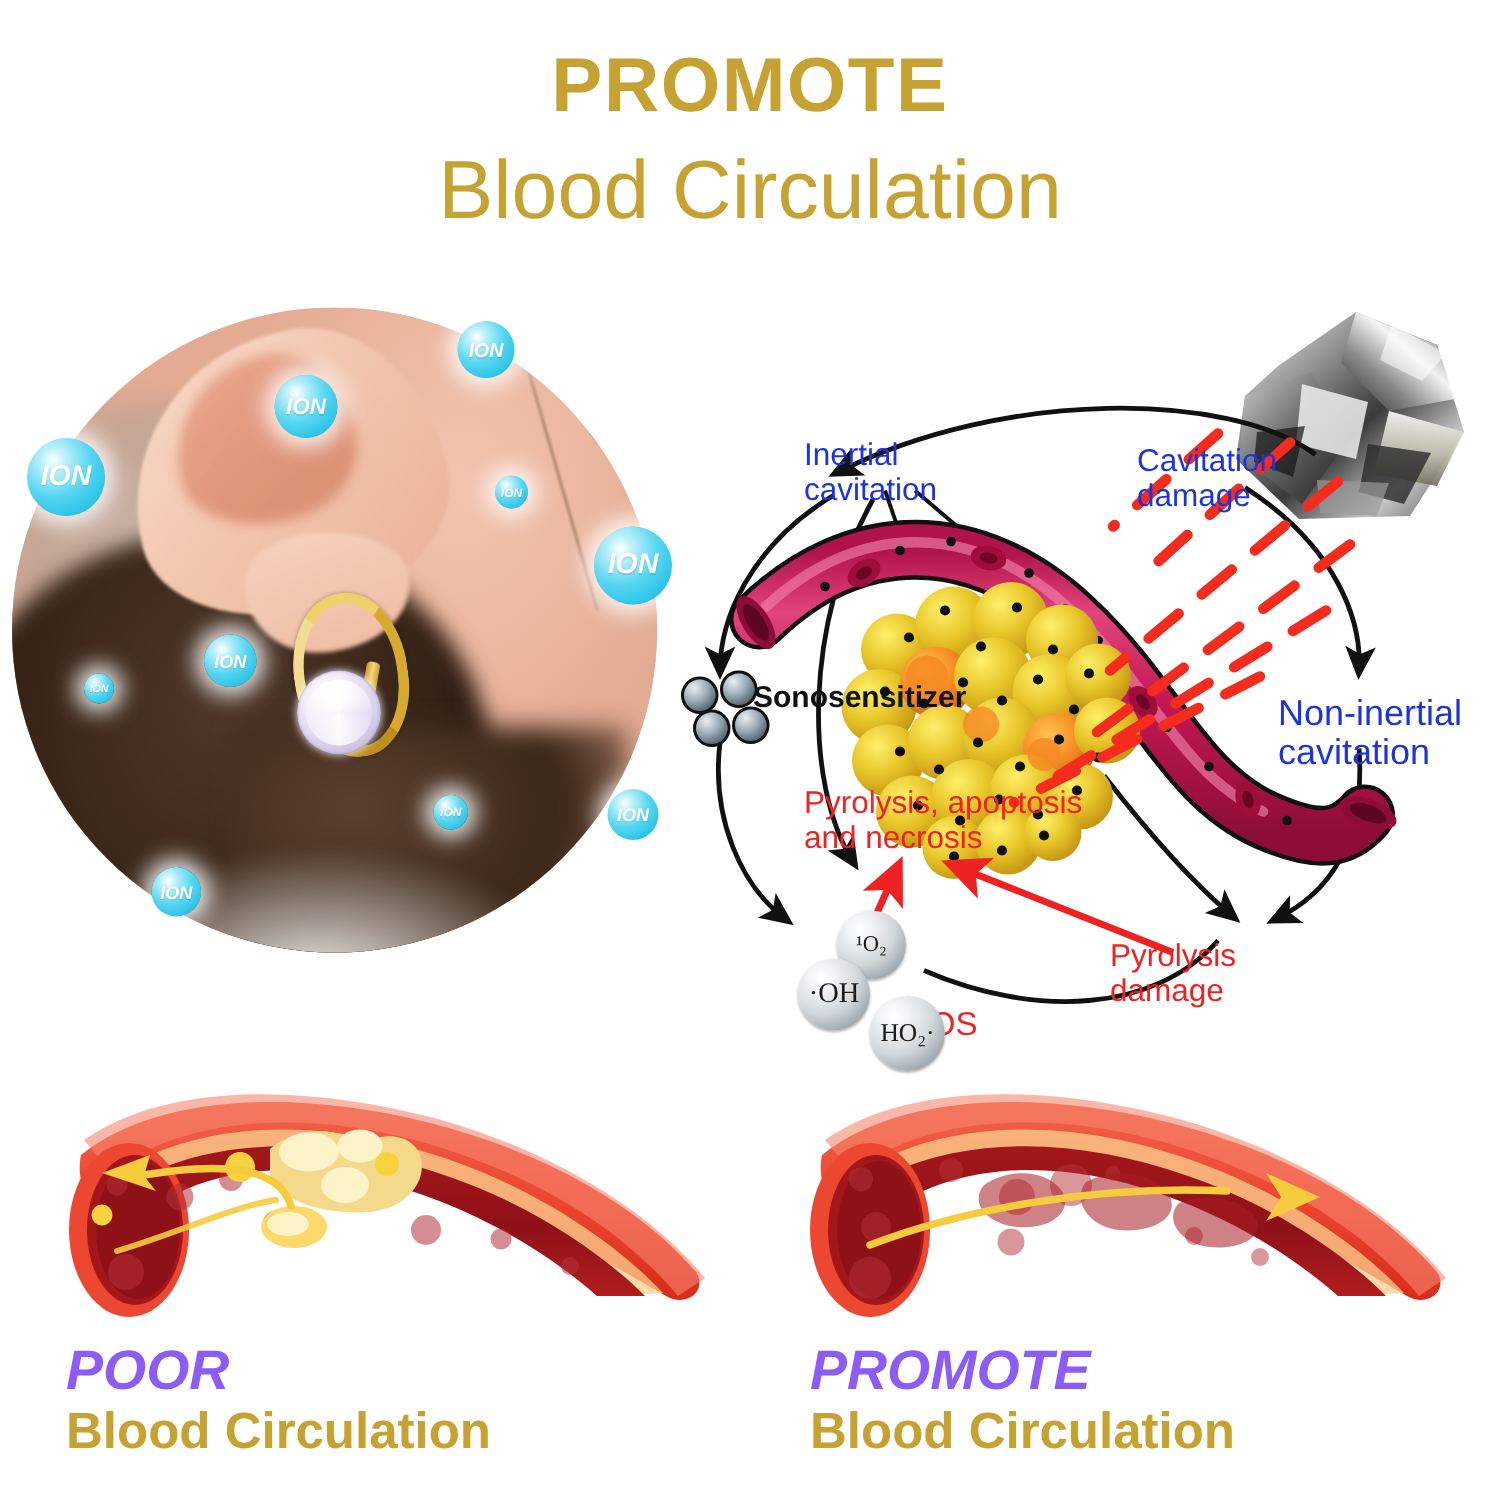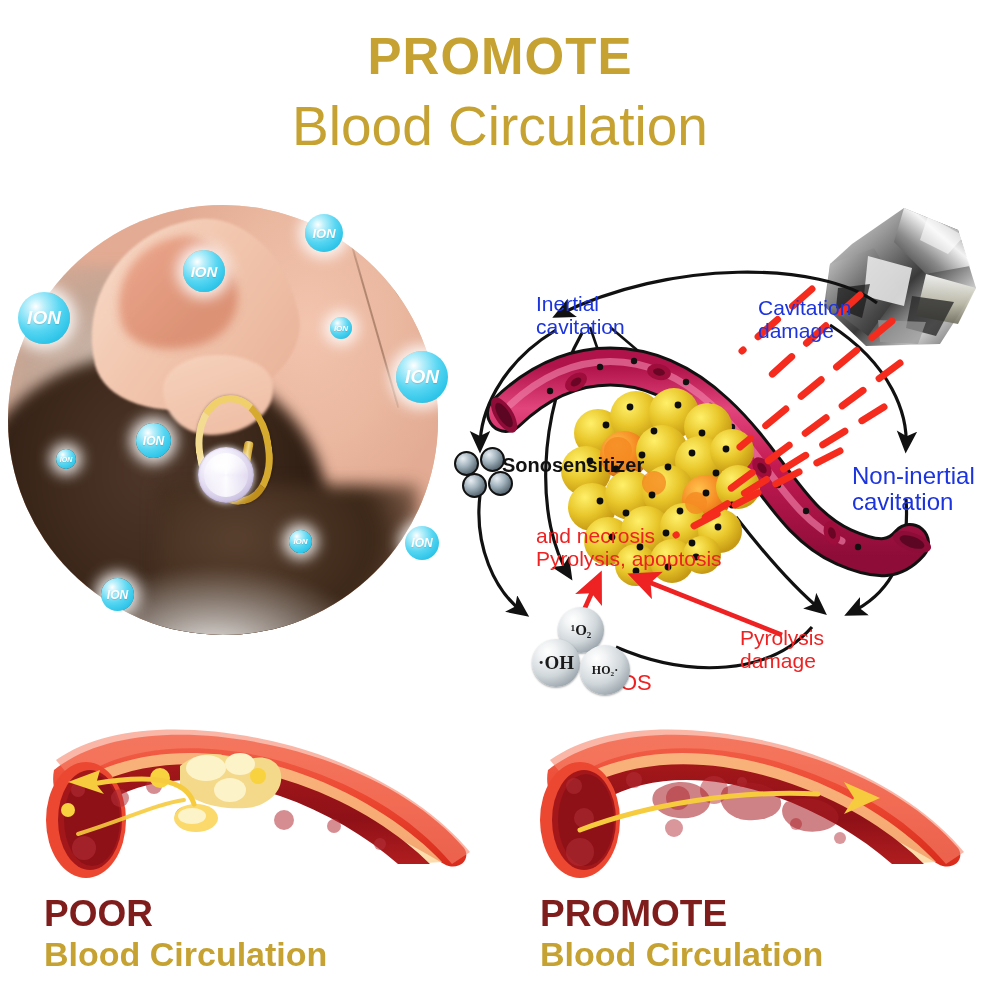--- a/index.html
+++ b/index.html
@@ -83,29 +83,29 @@
   .lab-black{color:#111111;font-weight:bold;}
 
   
   .rock{position:absolute;left:808px;top:196px;width:176px;height:158px;}
 
   
   .mol{position:absolute;border-radius:50%;
        background:radial-gradient(circle at 33% 27%, #ffffff 0%, #f2f4f5 18%, #cfd6da 52%, #9aa4ab 80%, #7d878e 100%);
        box-shadow:0 1px 2px rgba(0,0,0,.35);
        display:flex;align-items:center;justify-content:center;
-       color:#1a1a1a;font-weight:bold;font-family:"Liberation Serif",serif;}
+       color:#1a1a1a;font-weight:normal;font-family:"Liberation Serif",serif;}
   .sono-dot{position:absolute;border-radius:50%;
        background:radial-gradient(circle at 33% 27%, #e8eef2 0%, #9fb0bb 40%, #5c6b75 75%, #333b42 100%);
        border:2px solid #111;}
 
   
   .vessel{position:absolute;}
   .cap{position:absolute;}
-  .cap-title{font-size:37px;font-weight:bold;color:#7f1d1d;line-height:40px;}
+  .cap-title{font-size:37px;font-weight:bold;color:#8b5cf6;line-height:40px;font-style:italic;}
   .cap-sub{font-size:34px;font-weight:bold;color:#c6a232;line-height:40px;}
 </style>
 </head>
 <body>
 
 <div class="page">
 
   <div class="header">
     <div class="title-main">PROMOTE</div>
     <div class="title-sub">Blood Circulation</div>
@@ -340,39 +340,39 @@
     </div>
 
     <div class="dg-label lab-blue" style="left:412px;top:208px;width:160px;font-size:24px;">
       <div>Non-inertial</div>
       <div>cavitation</div>
     </div>
 
     <div class="dg-label lab-black" style="left:62px;top:200px;width:170px;font-size:20px;text-align:left;">Sonosensitizer</div>
 
     <div class="dg-label lab-red" style="left:96px;top:270px;width:270px;font-size:21px;">
+      <div>Pyrolysis, apoptosis</div>
       <div>and necrosis</div>
-      <div>Pyrolysis, apoptosis</div>
     </div>
 
     <div class="dg-label lab-red" style="left:164px;top:368px;width:70px;font-size:22px;text-align:left;margin-top:48px;">ROS</div>
 
     <div class="dg-label lab-red" style="left:300px;top:372px;width:140px;font-size:21px;">
       <div>Pyrolysis</div>
       <div>damage</div>
     </div>
 
     <div class="sono-dot" style="left:14px;top:196px;width:21px;height:21px;"></div>
     <div class="sono-dot" style="left:40px;top:192px;width:21px;height:21px;"></div>
     <div class="sono-dot" style="left:22px;top:218px;width:21px;height:21px;"></div>
     <div class="sono-dot" style="left:48px;top:216px;width:21px;height:21px;"></div>
 
     <div class="mol" style="left:118px;top:352px;width:46px;height:46px;font-size:15px;">¹O₂</div>
     <div class="mol" style="left:92px;top:384px;width:48px;height:48px;font-size:19px;">·OH</div>
-    <div class="mol" style="left:140px;top:390px;width:50px;height:50px;font-size:12px;">HO₂·</div>
+    <div class="mol" style="left:140px;top:409px;width:50px;height:50px;font-size:17px;">HO₂·</div>
   </div>
 
   <svg class="vessel" style="left:34px;top:712px;width:456px;height:170px;" viewBox="0 0 456 170">
     <defs>
       <linearGradient id="pOut" x1="0" y1="0" x2="0" y2="1">
         <stop offset="0%" stop-color="#f2614a"></stop>
           <stop offset="48%" stop-color="#ec4731"></stop>
         <stop offset="100%" stop-color="#d92b1c"></stop>
       </linearGradient>
       <linearGradient id="pIn" x1="0" y1="0" x2="0" y2="1">

